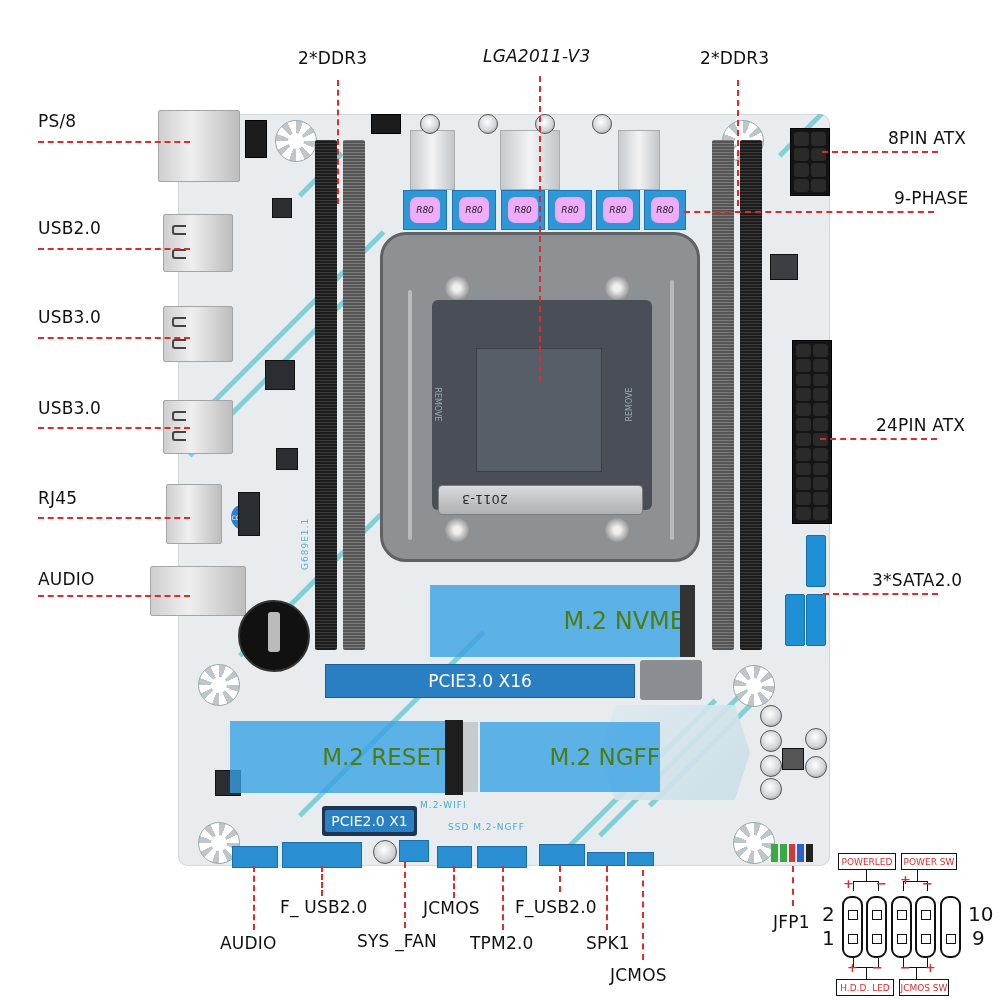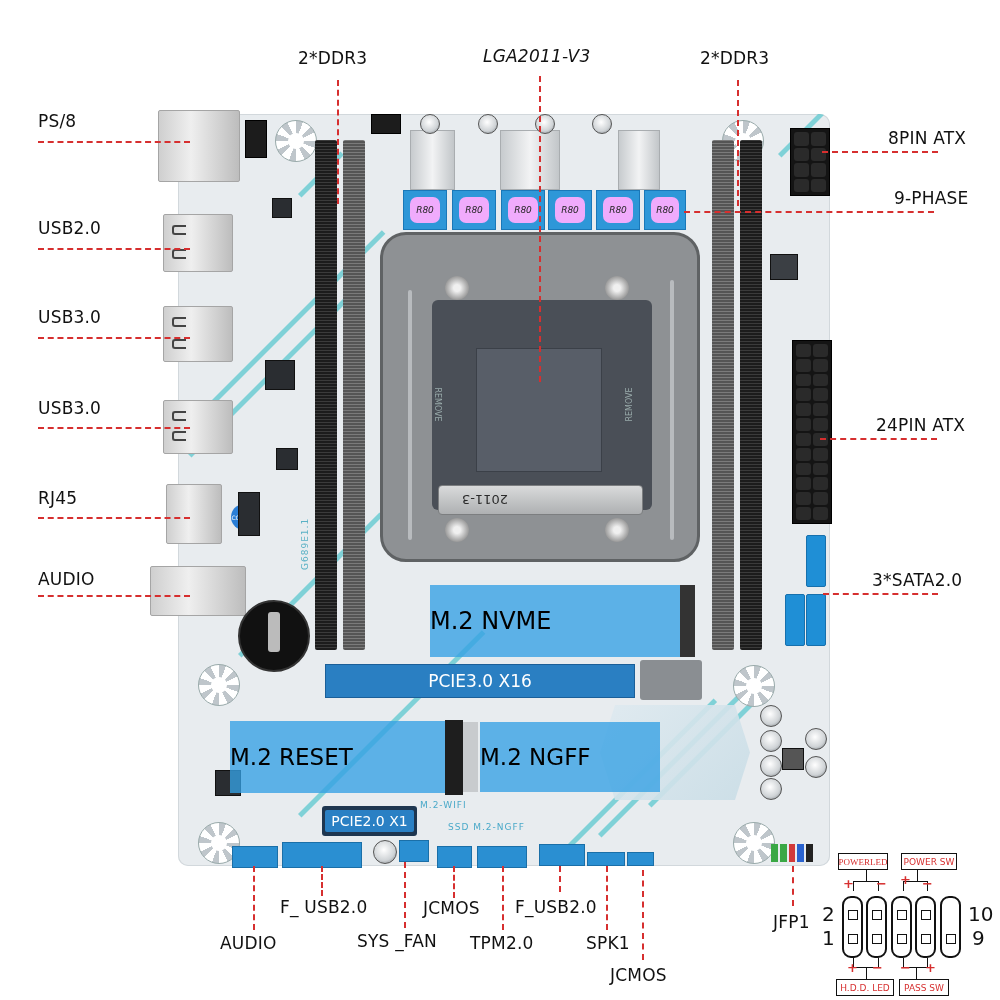--- a/index.html
+++ b/index.html
@@ -39,21 +39,21 @@
   .screw { position: absolute; width: 24px; height: 24px; border-radius: 50%; background: radial-gradient(circle, #f0f0f0 20%, #9a9a9a 70%, #555 100%); }
   .plate-text { position: absolute; font-size: 13px; color: #2b2b2b; transform: rotate(180deg); }
 
   .atx { position: absolute; background: #141414; border: 1px solid #000; display: grid; gap: 2px; padding: 3px; }
   .atx i { background: #2a2a2a; border-radius: 3px; display: block; }
 
   .sata { position: absolute; background: #1f8fd6; border: 1px solid #1670ad; border-radius: 2px; }
 
   .overlay {
     position: absolute; background: rgba(52, 160, 228, 0.78);
-    color: #000000; display: flex; align-items: center; justify-content: flex-start;
+    color: #4d7c0f; display: flex; align-items: center; justify-content: flex-end;
     font-weight: 500;
   }
   .pcie16 { position: absolute; left: 325px; top: 664px; width: 310px; height: 34px; background: #2a7fc2; border: 1px solid #1b5f98; display:flex; align-items:center; justify-content:center; color:#fff; font-size: 17px; }
   .pcie1 { position: absolute; left: 322px; top: 806px; width: 95px; height: 30px; background: #1e3650; border-radius: 3px; display:flex; align-items:center; justify-content:center; color:#fff; font-size: 14px; }
   .pcie1 .inner { background: #2a80c4; padding: 3px 6px; border-radius: 2px; }
 
   .header { position: absolute; background: #2a8fd2; border: 1px solid #1a6fa8; height: 22px; }
   .header.dark { background: #1c1c1c; border-color: #000; }
 
   .battery { position: absolute; left: 238px; top: 600px; width: 72px; height: 72px; border-radius: 50%; background: #111; border: 2px solid #333; }
@@ -339,24 +339,24 @@
 <div class="vdash" style="left:606px; top:866px; height:64px;"></div>
 <div class="label" style="left:586px; top:933px;">SPK1</div>
 
 <div class="vdash" style="left:642px; top:870px; height:90px;"></div>
 <div class="label" style="left:610px; top:965px;">JCMOS</div>
 
 <div class="vdash" style="left:792px; top:866px; height:40px;"></div>
 <div class="label" style="left:773px; top:912px;">JFP1</div>
 
 <div>
-  <div class="jfp-box" style="left:838px; top:853px; width:50px; height:17px;font-family:Liberation Serif, serif;">POWERLED</div>
+  <div class="jfp-box" style="left:838px; top:853px; width:58px; height:17px;">POWERLED</div>
   <div class="jfp-box" style="left:901px; top:853px; width:56px; height:17px;">POWER SW</div>
   <div class="jfp-box" style="left:836px; top:979px; width:58px; height:17px;">H.D.D. LED</div>
-  <div class="jfp-box" style="left:899px; top:979px; width:50px; height:17px;">PASS SW</div>
+  <div class="jfp-box" style="left:899px; top:979px; width:50px; height:17px;">JCMOS SW</div>
 
   <div class="wire" style="left:866px; top:870px; height:11px; border-left-width:1.5px;"></div>
   <div class="wire" style="left:853px; top:881px; width:26px; height:10px; border-top-width:1.5px; border-left-width:1.5px; border-right-width:1.5px;"></div>
   <div class="wire" style="left:917px; top:870px; height:11px; border-left-width:1.5px;"></div>
   <div class="wire" style="left:903px; top:881px; width:25px; height:10px; border-top-width:1.5px; border-left-width:1.5px; border-right-width:1.5px;"></div>
 
   <div class="wire" style="left:853px; top:958px; width:26px; height:10px; border-bottom-width:1.5px; border-left-width:1.5px; border-right-width:1.5px;"></div>
   <div class="wire" style="left:866px; top:968px; height:11px; border-left-width:1.5px;"></div>
   <div class="wire" style="left:903px; top:958px; width:25px; height:10px; border-bottom-width:1.5px; border-left-width:1.5px; border-right-width:1.5px;"></div>
   <div class="wire" style="left:916px; top:968px; height:11px; border-left-width:1.5px;"></div>

